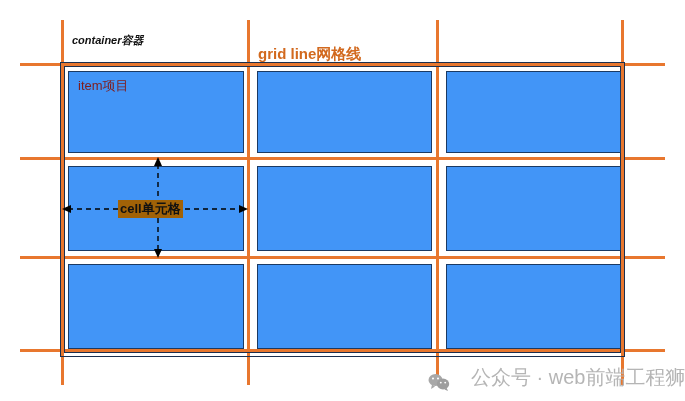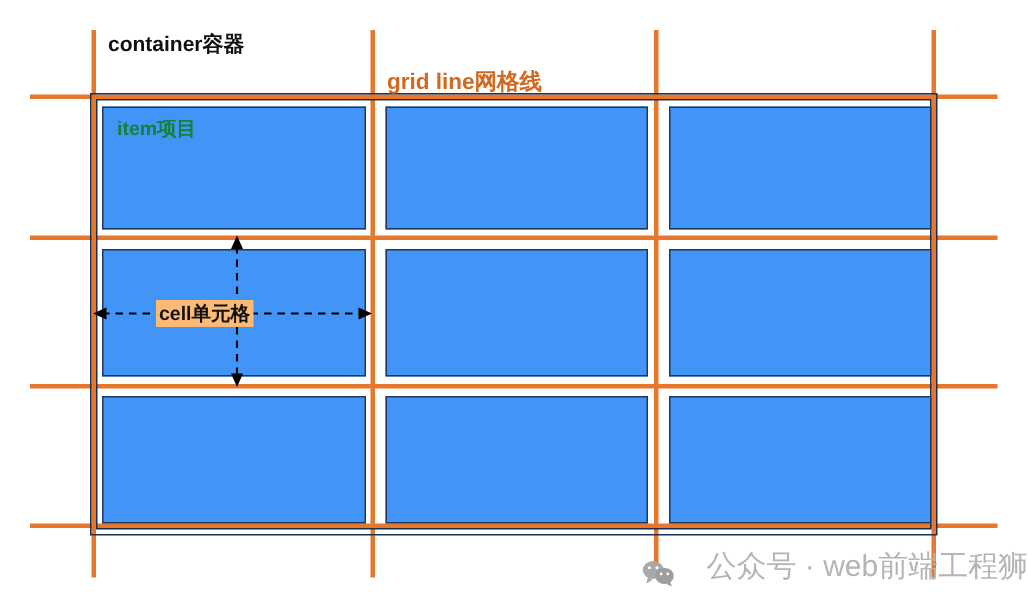--- a/index.html
+++ b/index.html
@@ -35,39 +35,39 @@
   
   .item{
     position:absolute;
     background:#4295f7;
     border:1.5px solid #1b3a63;
     box-sizing:border-box;
   }
 
   
   .lbl-container{
-    position:absolute;left:72px;top:21px;
-    font-size:14px;font-weight:bold;color:#111111;
-    white-space:nowrap;letter-spacing:0px;
+    position:absolute;left:72px;top:33px;
+    font-size:11px;font-weight:bold;color:#111111;
+    white-space:nowrap;letter-spacing:0px;font-style:italic;
   }
   .lbl-gridline{
     position:absolute;left:258px;top:17px;
     font-size:15px;font-weight:bold;color:#d2691e;
     white-space:nowrap;
     margin-top:28px;
   }
   .lbl-item{
     position:absolute;left:78px;top:77px;
-    font-size:13px;font-weight:bold;color:#15803d;
+    font-size:13px;font-weight:normal;color:#7f1d1d;
     white-space:nowrap;
   }
   .lbl-cell{
-    position:absolute;left:104px;top:200px;
+    position:absolute;left:118px;top:200px;
     font-size:13px;font-weight:bold;color:#111111;
-    white-space:nowrap;background:#fdba74;padding:0 2px;
+    white-space:nowrap;background:#a16207;padding:0 2px;
     z-index:6;
   }
 
   
   .arrows{position:absolute;left:0;top:0;width:685px;height:401px;z-index:5;}
 
   
   .watermark{
     position:absolute;left:428px;top:364px;
     display:flex;align-items:flex-end;gap:21px;

